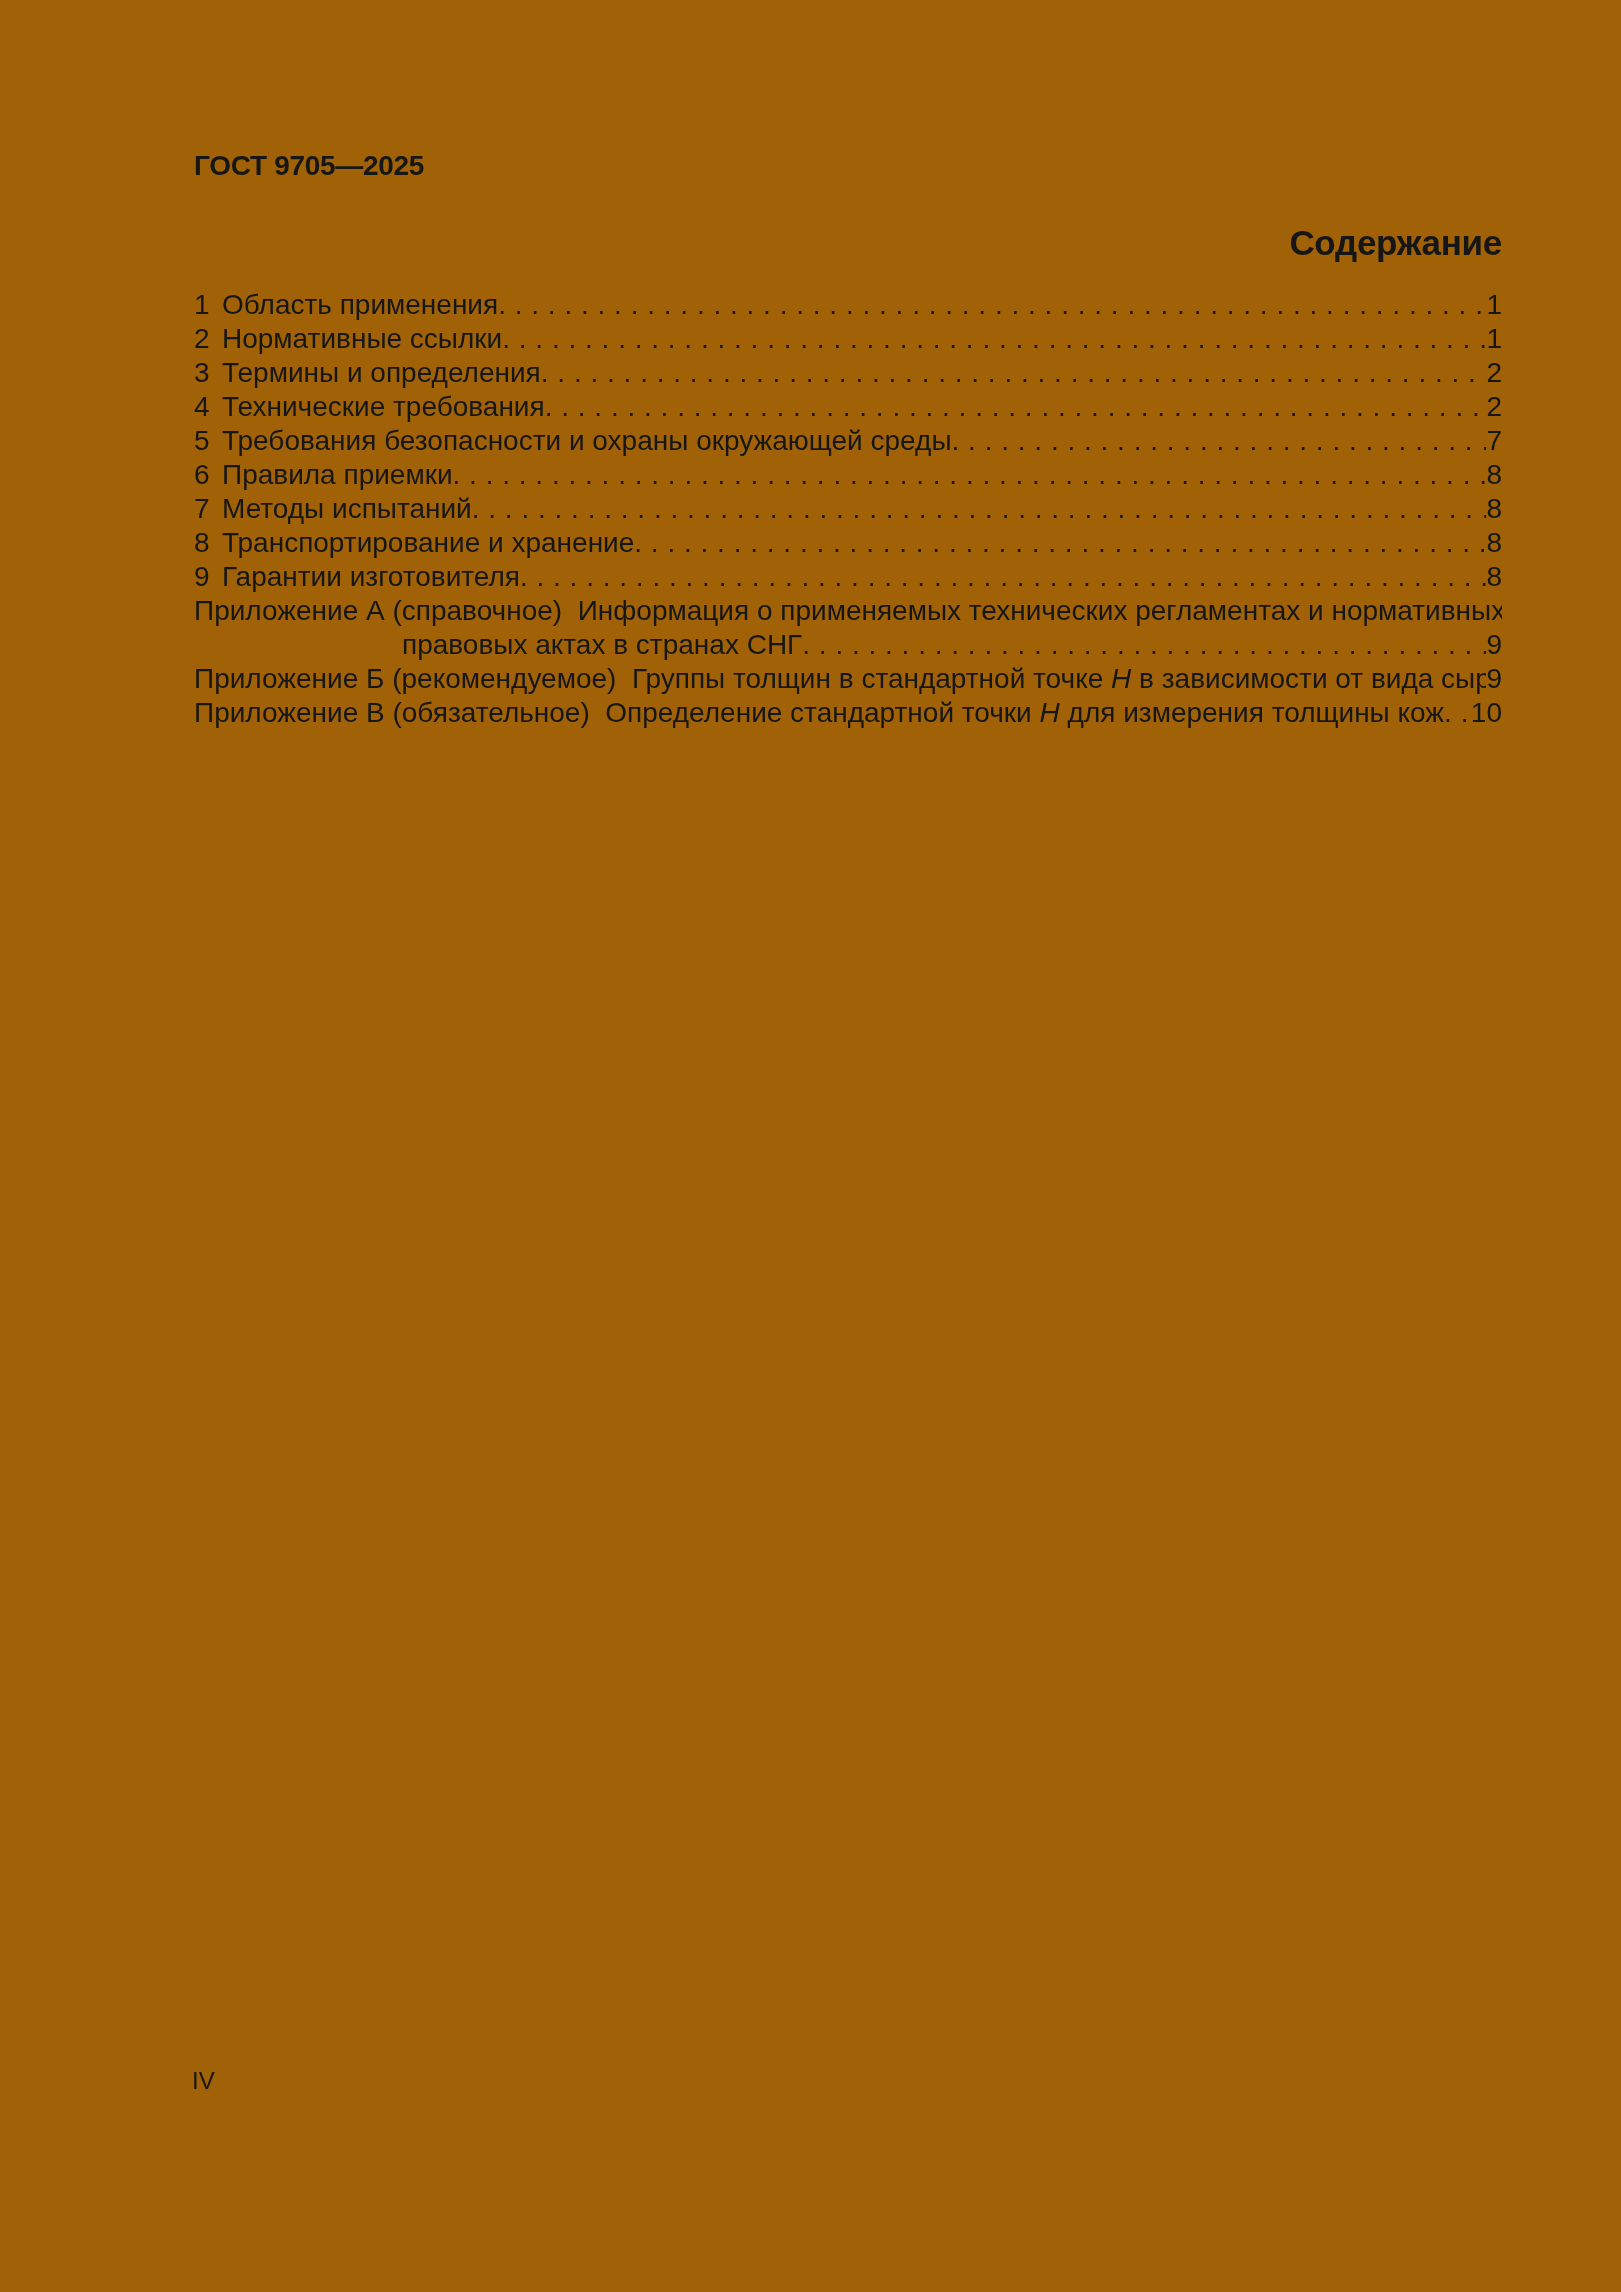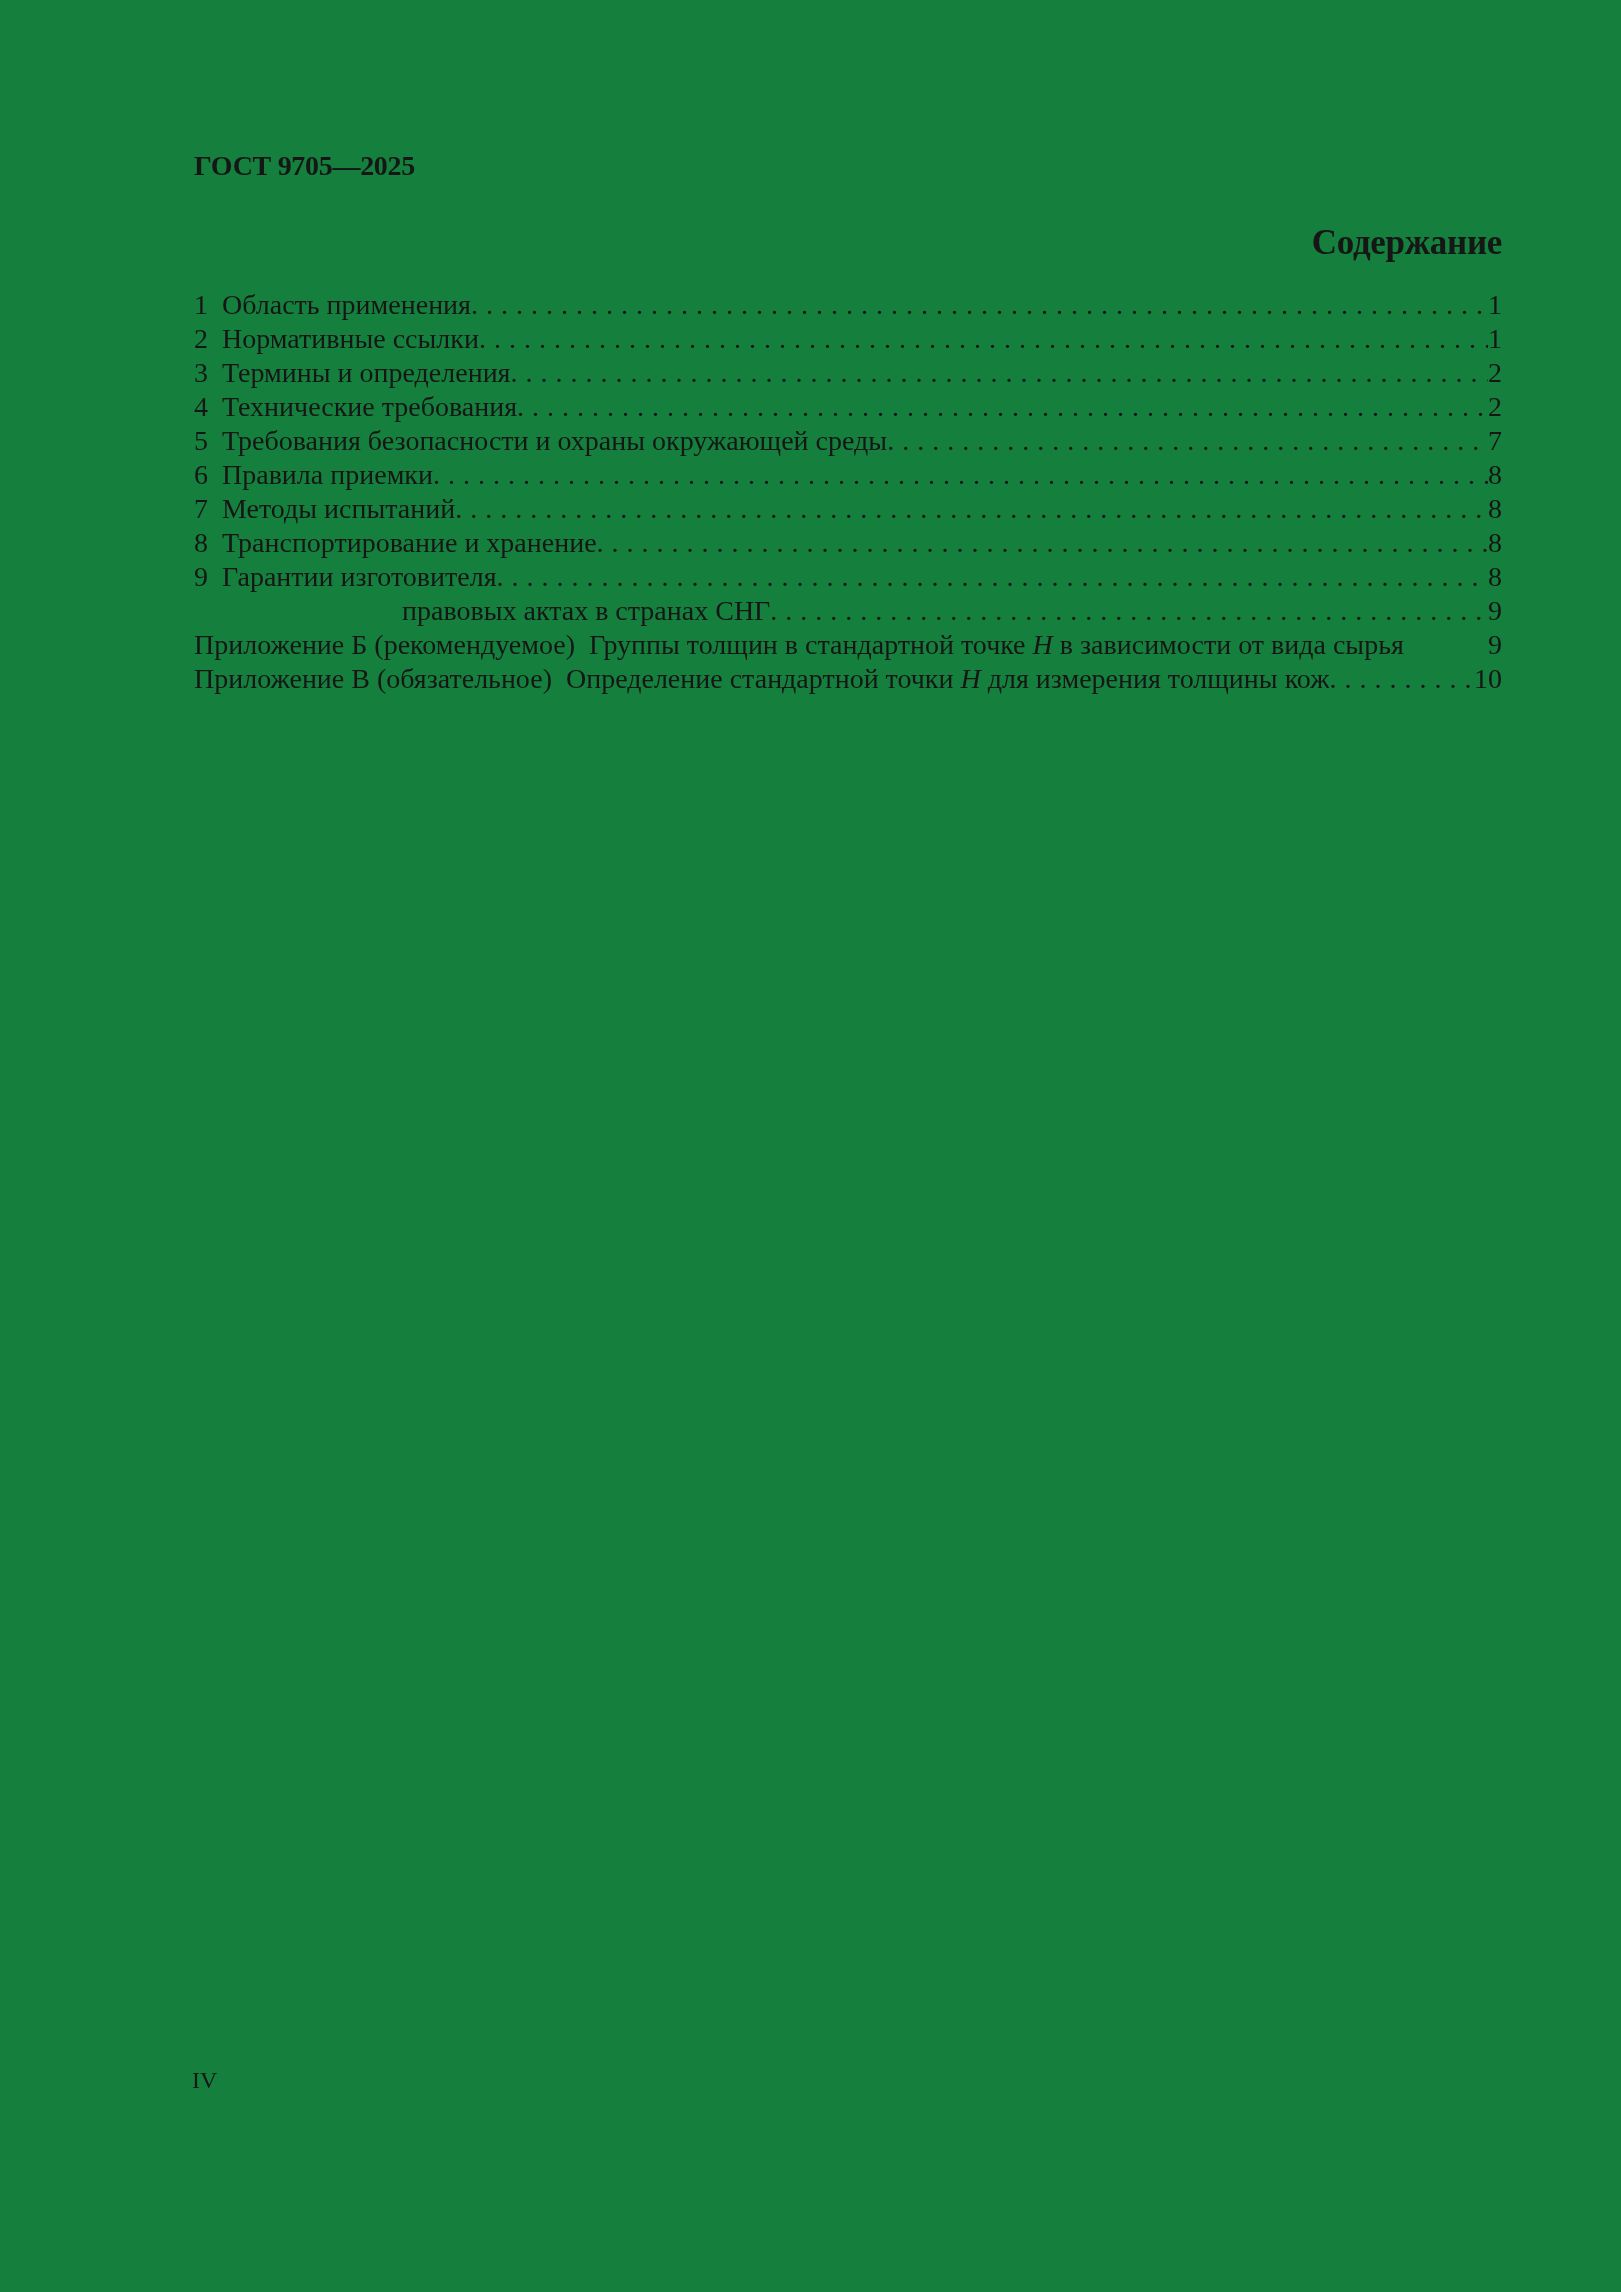--- a/index.html
+++ b/index.html
@@ -5,22 +5,22 @@
 <style>
   html, body {
     margin: 0;
     padding: 0;
     background: #ffffff;
   }
   .page {
     position: relative;
     width: 1621px;
     height: 2293px;
-    background: #15803d;
-    font-family: Liberation Serif, serif;
+    background: #a16207;
+    font-family: Liberation Sans, sans-serif;
     color: #161616;
     overflow: hidden;
   }
   .doc-code {
     position: absolute;
     left: 194px;
     top: 149px;
     font-size: 28px;
     line-height: 33px;
     font-weight: 700;
@@ -101,20 +101,21 @@
   <div class="toc">
       <div class="toc-row"><span class="num">1</span><span class="t"><span>Область применения</span></span><span class="leader">. . . . . . . . . . . . . . . . . . . . . . . . . . . . . . . . . . . . . . . . . . . . . . . . . . . . . . . . . . . . . . . . . . . . . . . . . . . . . . . . . . . . . . . . . . . . . . . . . . . . . . . . . . . . . . . . . . . . . . . . . . . . . . . . . . . . . . . . . . . . . . . . . . . . . . </span><span class="pg">1</span></div>
       <div class="toc-row"><span class="num">2</span><span class="t"><span>Нормативные ссылки</span></span><span class="leader">. . . . . . . . . . . . . . . . . . . . . . . . . . . . . . . . . . . . . . . . . . . . . . . . . . . . . . . . . . . . . . . . . . . . . . . . . . . . . . . . . . . . . . . . . . . . . . . . . . . . . . . . . . . . . . . . . . . . . . . . . . . . . . . . . . . . . . . . . . . . . . . . . . . . . . </span><span class="pg">1</span></div>
       <div class="toc-row"><span class="num">3</span><span class="t"><span>Термины и определения</span></span><span class="leader">. . . . . . . . . . . . . . . . . . . . . . . . . . . . . . . . . . . . . . . . . . . . . . . . . . . . . . . . . . . . . . . . . . . . . . . . . . . . . . . . . . . . . . . . . . . . . . . . . . . . . . . . . . . . . . . . . . . . . . . . . . . . . . . . . . . . . . . . . . . . . . . . . . . . . . </span><span class="pg">2</span></div>
       <div class="toc-row"><span class="num">4</span><span class="t"><span>Технические требования</span></span><span class="leader">. . . . . . . . . . . . . . . . . . . . . . . . . . . . . . . . . . . . . . . . . . . . . . . . . . . . . . . . . . . . . . . . . . . . . . . . . . . . . . . . . . . . . . . . . . . . . . . . . . . . . . . . . . . . . . . . . . . . . . . . . . . . . . . . . . . . . . . . . . . . . . . . . . . . . . </span><span class="pg">2</span></div>
       <div class="toc-row"><span class="num">5</span><span class="t"><span>Требования безопасности и охраны окружающей среды</span></span><span class="leader">. . . . . . . . . . . . . . . . . . . . . . . . . . . . . . . . . . . . . . . . . . . . . . . . . . . . . . . . . . . . . . . . . . . . . . . . . . . . . . . . . . . . . . . . . . . . . . . . . . . . . . . . . . . . . . . . . . . . . . . . . . . . . . . . . . . . . . . . . . . . . . . . . . . . . . </span><span class="pg">7</span></div>
       <div class="toc-row"><span class="num">6</span><span class="t"><span>Правила приемки</span></span><span class="leader">. . . . . . . . . . . . . . . . . . . . . . . . . . . . . . . . . . . . . . . . . . . . . . . . . . . . . . . . . . . . . . . . . . . . . . . . . . . . . . . . . . . . . . . . . . . . . . . . . . . . . . . . . . . . . . . . . . . . . . . . . . . . . . . . . . . . . . . . . . . . . . . . . . . . . . </span><span class="pg">8</span></div>
       <div class="toc-row"><span class="num">7</span><span class="t"><span>Методы испытаний</span></span><span class="leader">. . . . . . . . . . . . . . . . . . . . . . . . . . . . . . . . . . . . . . . . . . . . . . . . . . . . . . . . . . . . . . . . . . . . . . . . . . . . . . . . . . . . . . . . . . . . . . . . . . . . . . . . . . . . . . . . . . . . . . . . . . . . . . . . . . . . . . . . . . . . . . . . . . . . . . </span><span class="pg">8</span></div>
       <div class="toc-row"><span class="num">8</span><span class="t"><span>Транспортирование и хранение</span></span><span class="leader">. . . . . . . . . . . . . . . . . . . . . . . . . . . . . . . . . . . . . . . . . . . . . . . . . . . . . . . . . . . . . . . . . . . . . . . . . . . . . . . . . . . . . . . . . . . . . . . . . . . . . . . . . . . . . . . . . . . . . . . . . . . . . . . . . . . . . . . . . . . . . . . . . . . . . . </span><span class="pg">8</span></div>
       <div class="toc-row"><span class="num">9</span><span class="t"><span>Гарантии изготовителя</span></span><span class="leader">. . . . . . . . . . . . . . . . . . . . . . . . . . . . . . . . . . . . . . . . . . . . . . . . . . . . . . . . . . . . . . . . . . . . . . . . . . . . . . . . . . . . . . . . . . . . . . . . . . . . . . . . . . . . . . . . . . . . . . . . . . . . . . . . . . . . . . . . . . . . . . . . . . . . . . </span><span class="pg">8</span></div>
+      <div class="toc-row"><span class="t"><span>Приложение А (справочное)  Информация о применяемых технических регламентах и нормативных</span></span></div>
       <div class="toc-row indent"><span class="t"><span>правовых актах в странах СНГ</span></span><span class="leader">. . . . . . . . . . . . . . . . . . . . . . . . . . . . . . . . . . . . . . . . . . . . . . . . . . . . . . . . . . . . . . . . . . . . . . . . . . . . . . . . . . . . . . . . . . . . . . . . . . . . . . . . . . . . . . . . . . . . . . . . . . . . . . . . . . . . . . . . . . . . . . . . . . . . . . </span><span class="pg">9</span></div>
       <div class="toc-row"><span class="t"><span>Приложение Б (рекомендуемое)  Группы толщин в стандартной точке </span><span class="it">Н</span><span> в зависимости от вида сырья</span></span><span class="gap"></span><span class="pg">9</span></div>
       <div class="toc-row"><span class="t"><span>Приложение В (обязательное)  Определение стандартной точки </span><span class="it">Н</span><span> для измерения толщины кож</span></span><span class="leader">. . . . . . . . . . . . . . . . . . . . . . . . . . . . . . . . . . . . . . . . . . . . . . . . . . . . . . . . . . . . . . . . . . . . . . . . . . . . . . . . . . . . . . . . . . . . . . . . . . . . . . . . . . . . . . . . . . . . . . . . . . . . . . . . . . . . . . . . . . . . . . . . . . . . . . </span><span class="pg">10</span></div>
     </div>
 
   <div class="footer-page">IV</div>
 </div>
 
 
 </body></html>

